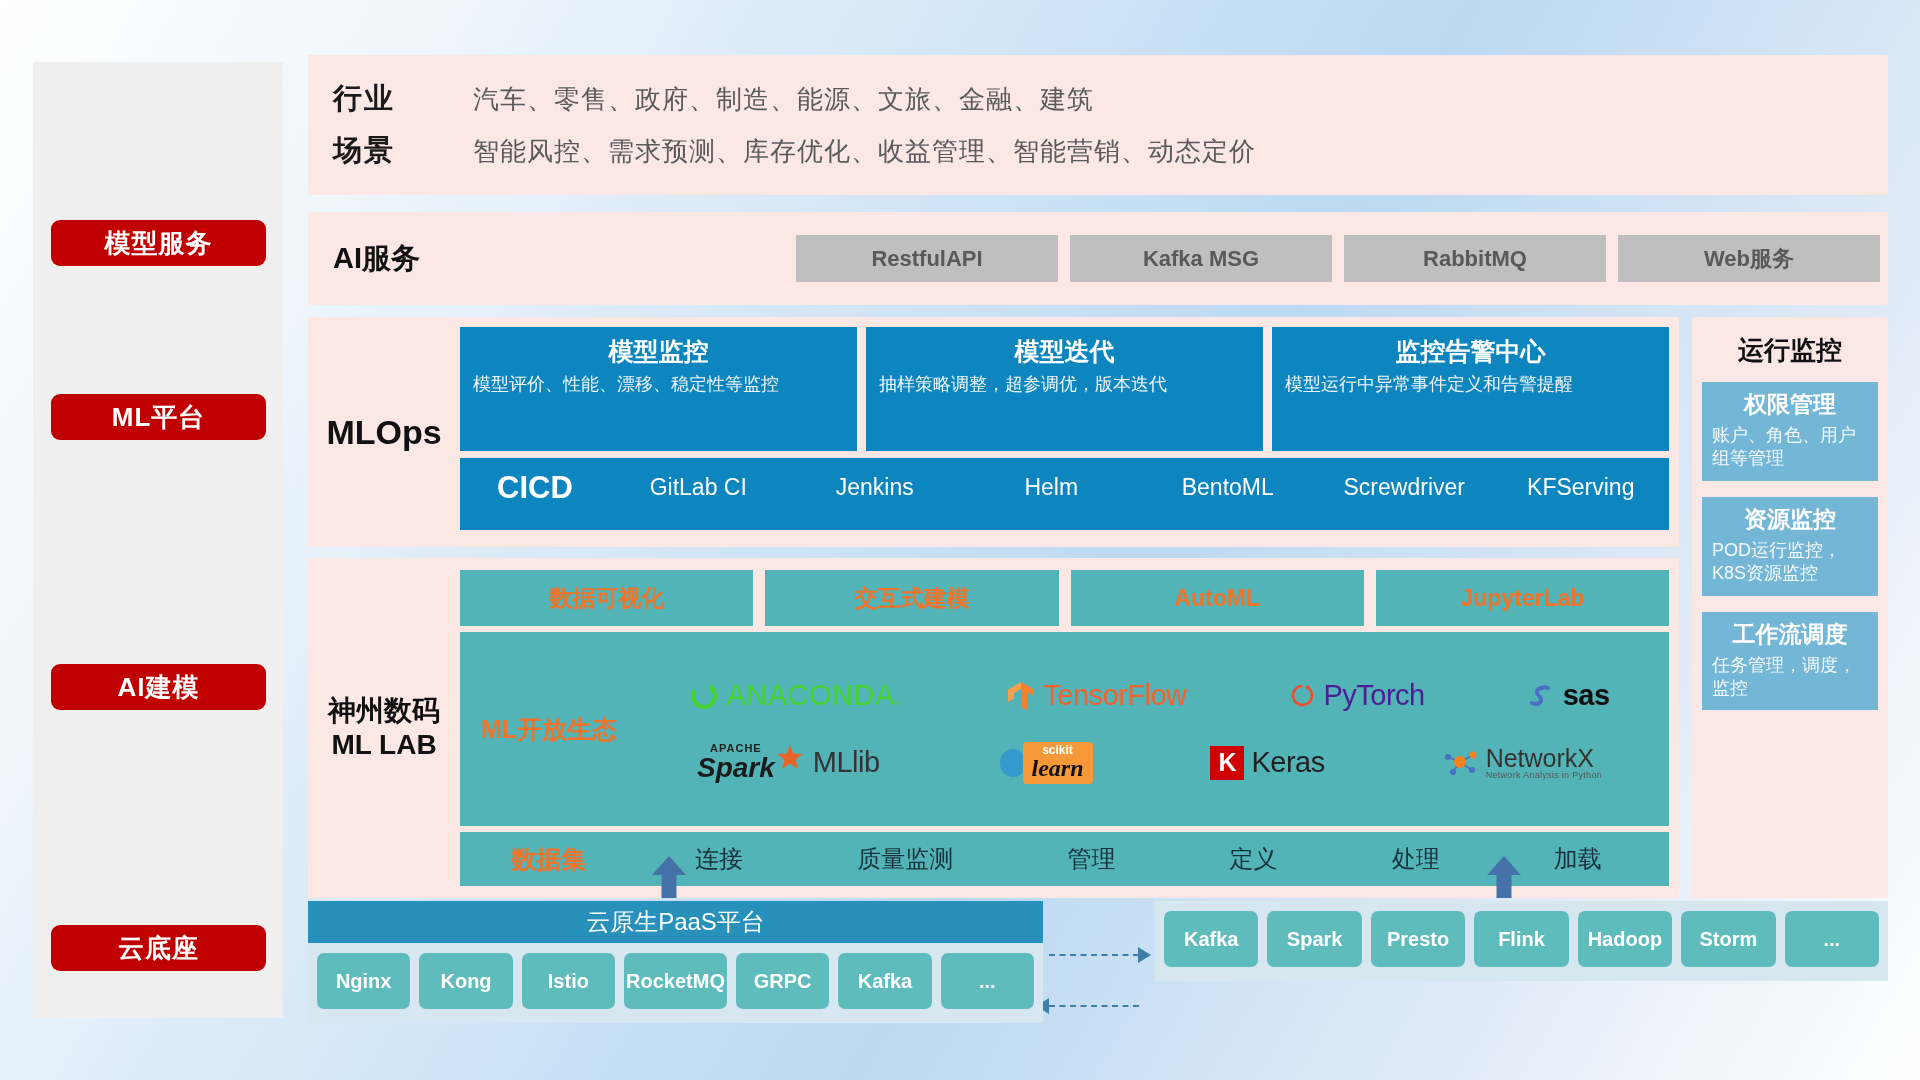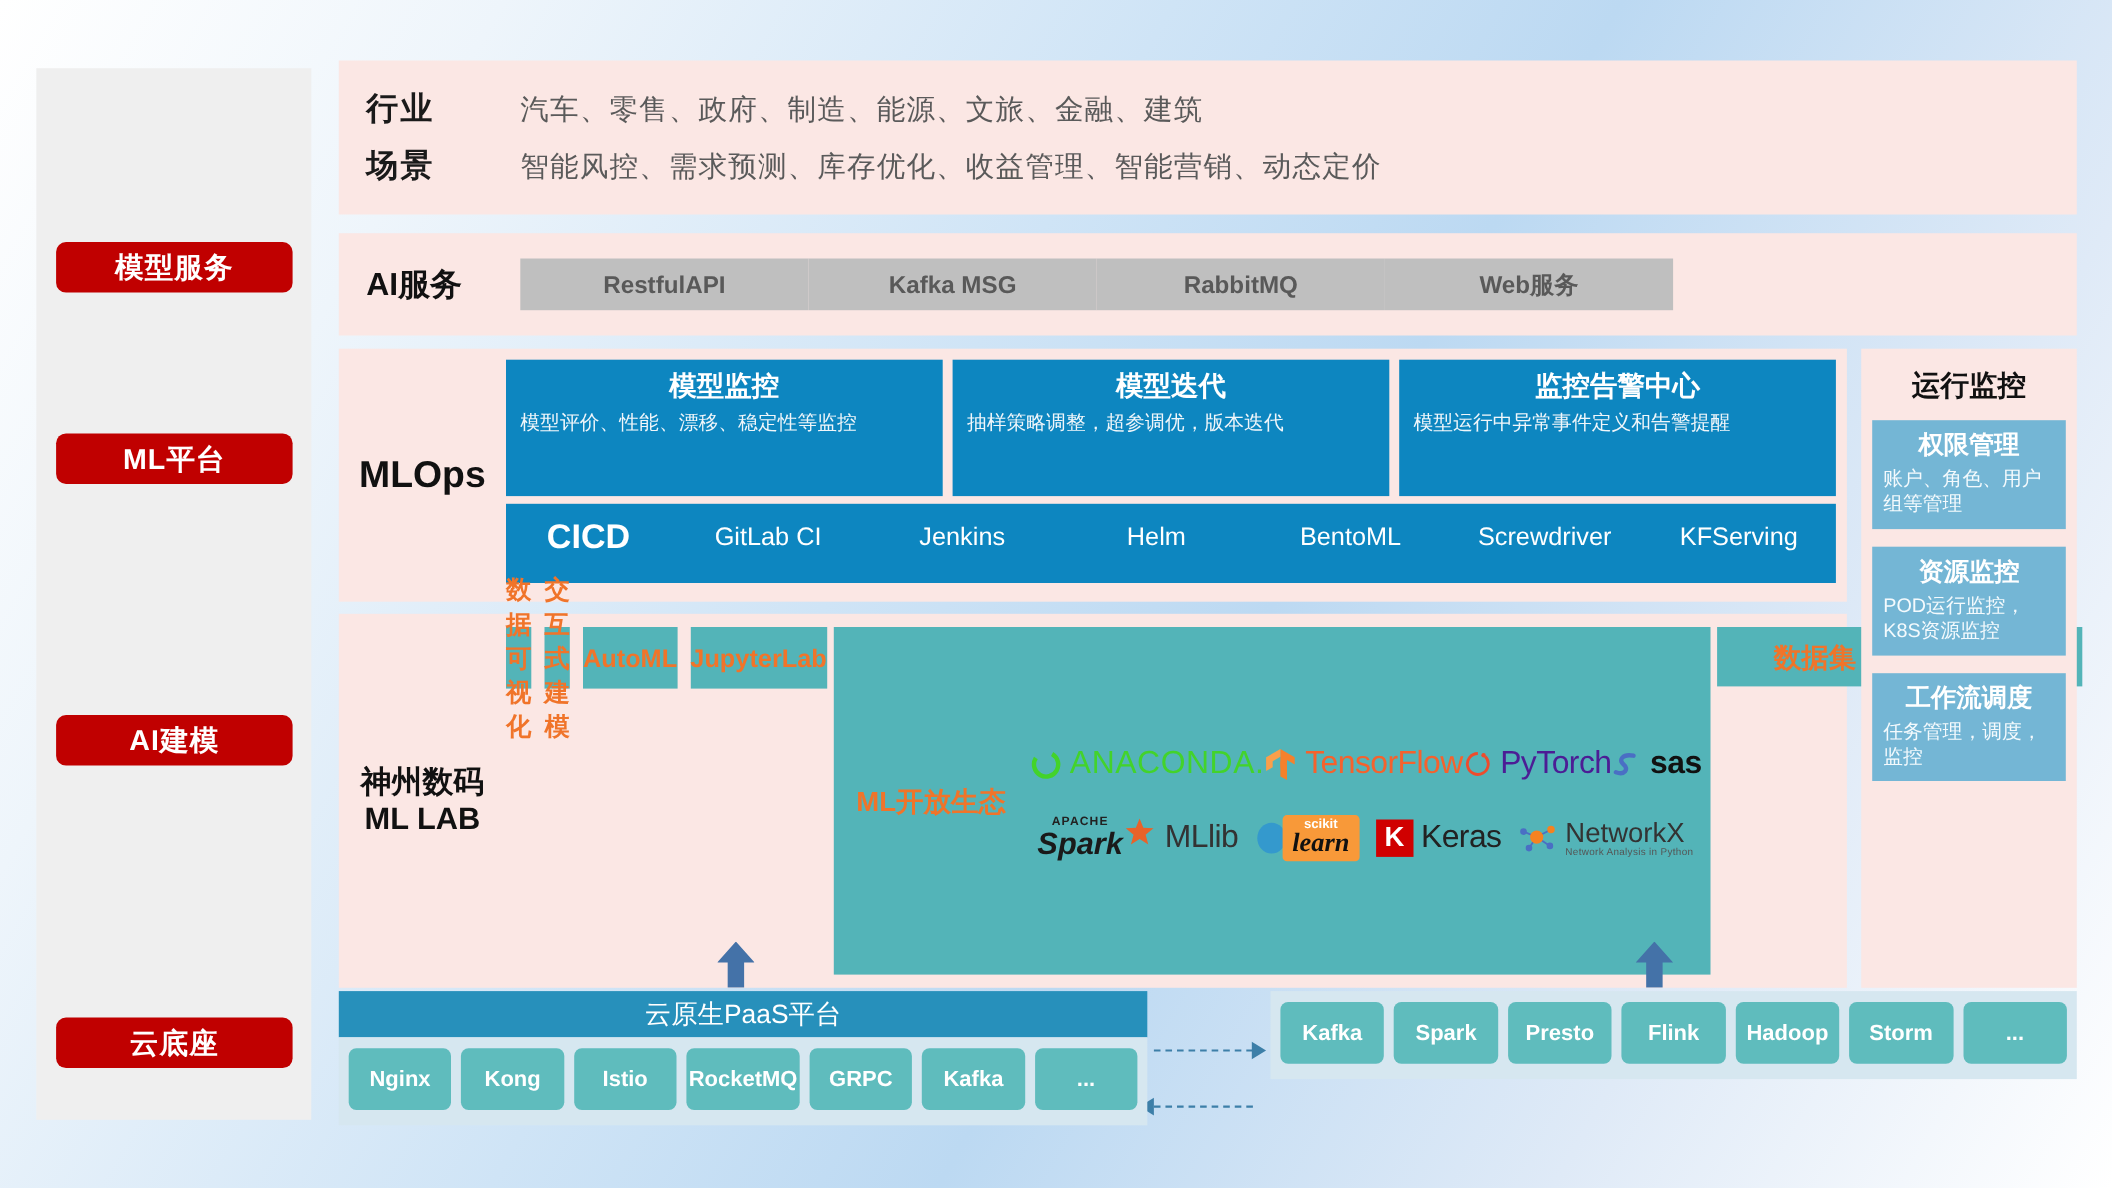--- a/index.html
+++ b/index.html
@@ -54,21 +54,21 @@
     width: 140px; flex: none;
     font-size: 29px; font-weight: bold; color: #1a1a1a;
     letter-spacing: 2px;
   }
   .app-val { font-size: 26px; color: #5a5a5a; letter-spacing: 1px; }
 
   
   #band-svc { left: 0; top: 157px; width: 1580px; height: 93px;
               display: flex; align-items: center; padding-left: 25px; }
   .svc-key { width: 140px; flex: none; font-size: 29px; font-weight: bold; color: #111; }
-  .svc-list { display: flex; gap: 0; flex: 1; justify-content: flex-start; padding-right: 8px; }
+  .svc-list { display: flex; gap: 12px; flex: 1; justify-content: flex-end; padding-right: 8px; margin-left: 13px; }
   .svc-pill {
     width: 262px; height: 47px;
     background: #bfbfbf;
     color: #595959;
     font-size: 22px; font-weight: bold;
     display: flex; align-items: center; justify-content: center;
   }
 
   
   #band-mlops { left: 0; top: 262px; width: 1371px; height: 230px; display: flex; }
@@ -98,21 +98,21 @@
     word-break: break-word;
   }
 
   
   #band-model { left: 0; top: 503px; width: 1371px; height: 340px; display: flex; }
   .model-key {
     width: 152px; flex: none;
     display: flex; flex-direction: column; align-items: center; justify-content: center;
     font-size: 28px; font-weight: bold; color: #111; line-height: 1.2; text-align: center;
   }
-  .model-body { flex: 1; padding: 12px 10px 12px 0; display: flex; flex-direction: row; gap: 6px; }
+  .model-body { flex: 1; padding: 12px 10px 12px 0; display: flex; flex-direction: column; gap: 6px; }
   .tool-row { display: flex; gap: 12px; height: 56px; }
   .tool-chip {
     flex: 1; background: #53b4b8;
     color: #f0742a; font-size: 23px; font-weight: bold;
     display: flex; align-items: center; justify-content: center;
   }
   .eco-row { background: #53b4b8; flex: 1; display: flex; align-items: center; }
   .eco-label {
     width: 178px; flex: none; text-align: center;
     color: #f0742a; font-size: 25px; font-weight: bold;
@@ -188,21 +188,21 @@
 </head>
 <body>
 
 <div class="left-rail">
   <div class="rail-chip" style="top:158px">
     <span>模型服务</span>
   </div>
   <div class="rail-chip" style="top:332px">
     <span>ML平台</span>
   </div>
-  <div class="rail-chip" style="top:588px">
+  <div class="rail-chip" style="top:602px">
     <span>AI建模</span>
   </div>
   <div class="rail-chip" style="top:863px">
     <span>云底座</span>
   </div>
 </div>
 
 <div class="main">
 
   <div class="band" id="band-app">

